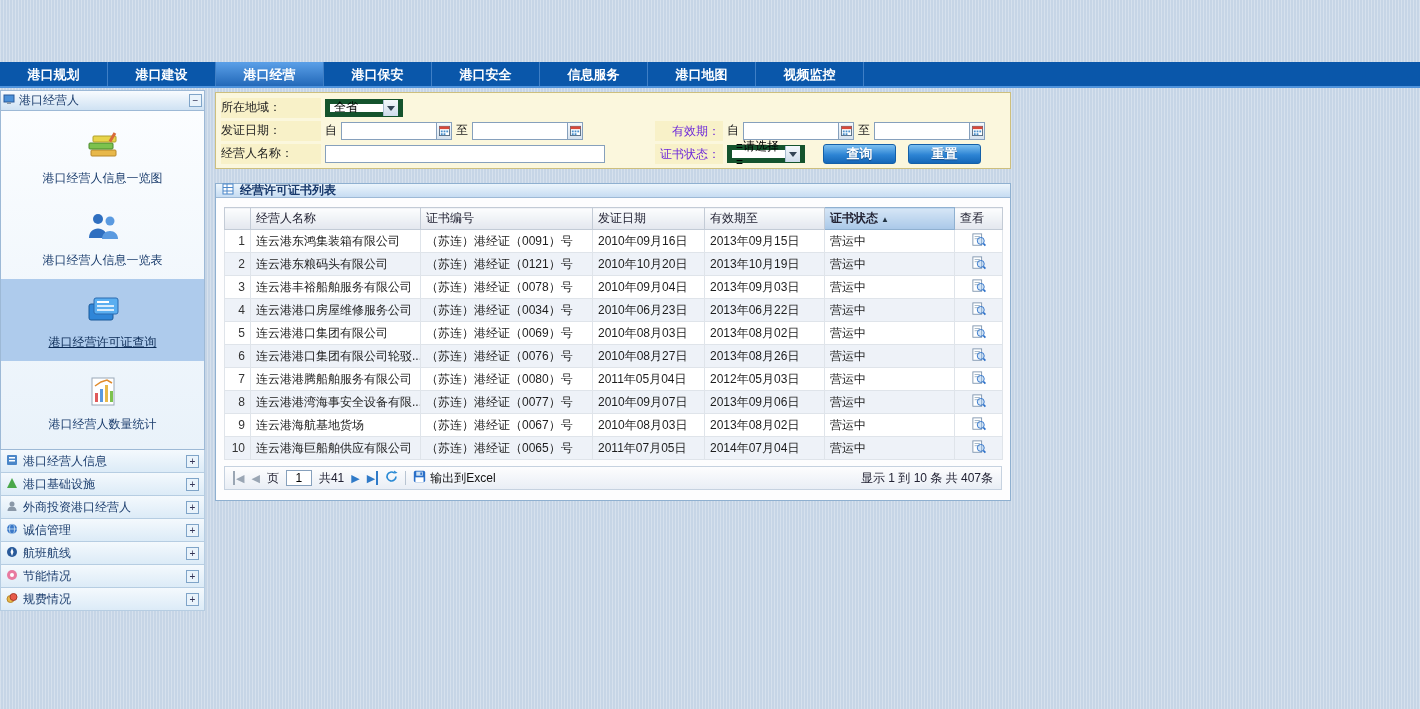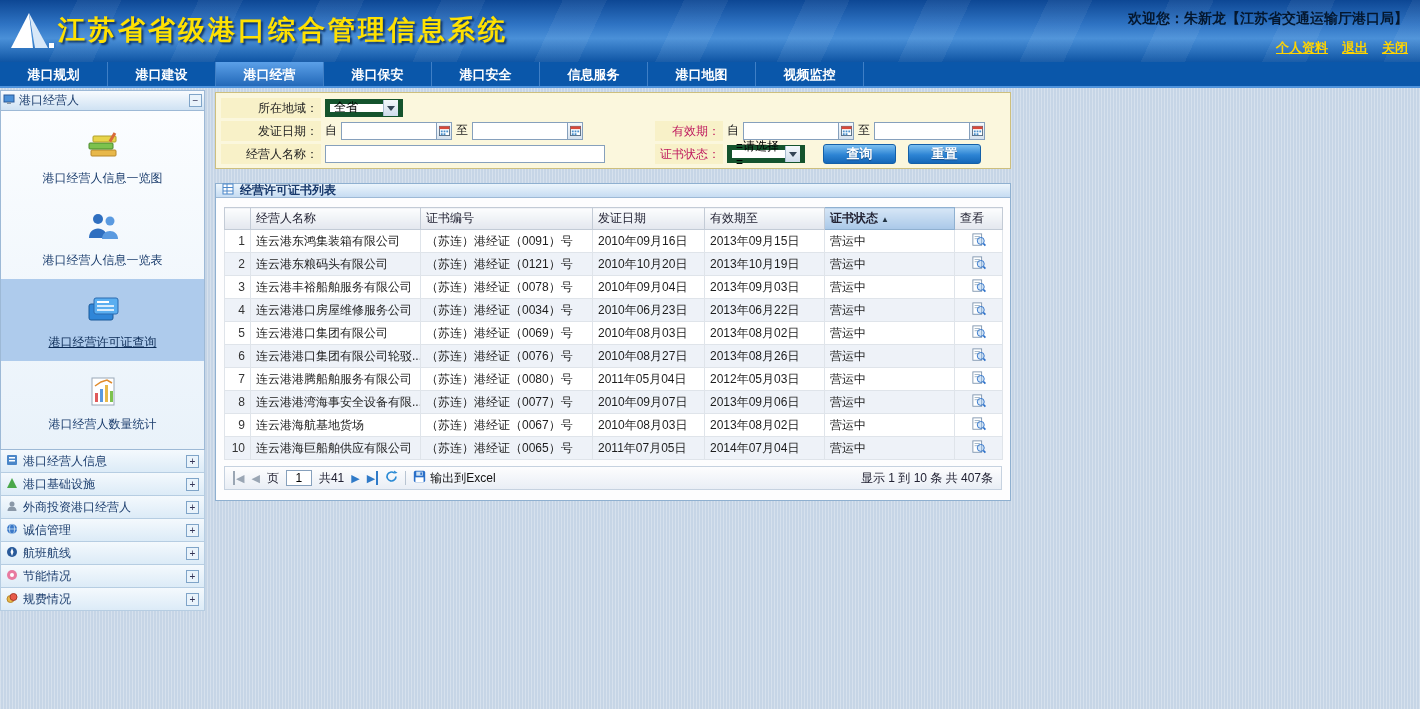--- a/index.html
+++ b/index.html
@@ -46,23 +46,23 @@
     color: #1c3e6e; cursor: pointer; }
   .group .glabel { white-space: nowrap; }
 
   
   .main { position: absolute; left: 215px; top: 92px; width: 796px; }
 
   .search-form { border: 1px solid #cdbf7e; background: #fbf7dd; padding: 3px 5px; }
   .f-row { display: flex; align-items: center; height: 23px; }
   .sec-left { width: 434px; display: flex; align-items: center; flex: none; }
   .sec-right { display: flex; align-items: center; }
-  .f-label { width: 100px; text-align: right; font-size: 12px; color: #222; flex: none; padding-right: 3px;
-    background: #f8f1c8; line-height: 20px; }
-  .v-label { width: 68px; text-align: right; font-size: 12px; color: #be185d; flex: none; padding-right: 3px;
+  .f-label { width: 100px; text-align: left; font-size: 12px; color: #222; flex: none; padding-right: 3px;
+    background: #f8f1c8; line-height: 20px; font-family: Liberation Mono, monospace; }
+  .v-label { width: 68px; text-align: right; font-size: 12px; color: #6d28d9; flex: none; padding-right: 3px;
     background: #f8f1c8; line-height: 20px; }
   .mini { font-size: 12px; color: #222; margin: 0 4px; }
   .txt { height: 18px; border: 1px solid #86a0bc; font-size: 12px; padding: 0 3px; background: #fff;
     font-family: "Liberation Sans", sans-serif; }
   .date-box { display: flex; align-items: center; }
   .date-box .txt { width: 96px; }
   .cal-btn { width: 15px; height: 18px; border: 1px solid #86a0bc; border-left: none;
     background: linear-gradient(180deg,#f6fafd,#d6e2ee); display: flex; align-items: center; justify-content: center;
     cursor: pointer; }
   .fake-select { height: 18px; border: 5px solid #14532d; background: #fff; display: flex; align-items: center;
@@ -111,36 +111,20 @@
     font-family: "Liberation Sans", sans-serif; }
   .sep { width: 1px; height: 14px; background: #b8c4d2; }
   .export { display: flex; align-items: center; gap: 4px; cursor: pointer; color: #111; }
   .pager-right { margin-left: auto; color: #223; }
 </style>
 </head>
 <body>
 
 <div class="page">
 
-  <div class="top-header">
-    <span class="logo">
-      <svg width="46" height="44" viewBox="0 0 46 44">
-        <path d="M3 40 L21 5 L25 40 Z" fill="#ffffff"></path>
-        <path d="M21 5 L40 40 L27 40 Z" fill="#d8e8f8"></path>
-        <rect x="41" y="35" width="5" height="5" fill="#ffffff"></rect>
-      </svg>
-    </span>
-    <span class="site-title">江苏省省级港口综合管理信息系统</span>
-    <span class="welcome">欢迎您：朱新龙【江苏省交通运输厅港口局】</span>
-    <span class="user-links">
-      <span>个人资料</span>
-      <span>退出</span>
-      <span>关闭</span>
-    </span>
-  </div>
 
   <div class="nav">
     <div class="tab">港口规划</div>
     <div class="tab">港口建设</div>
     <div class="tab active">港口经营</div>
     <div class="tab">港口保安</div>
     <div class="tab">港口安全</div>
     <div class="tab">信息服务</div>
     <div class="tab">港口地图</div>
     <div class="tab">视频监控</div>

